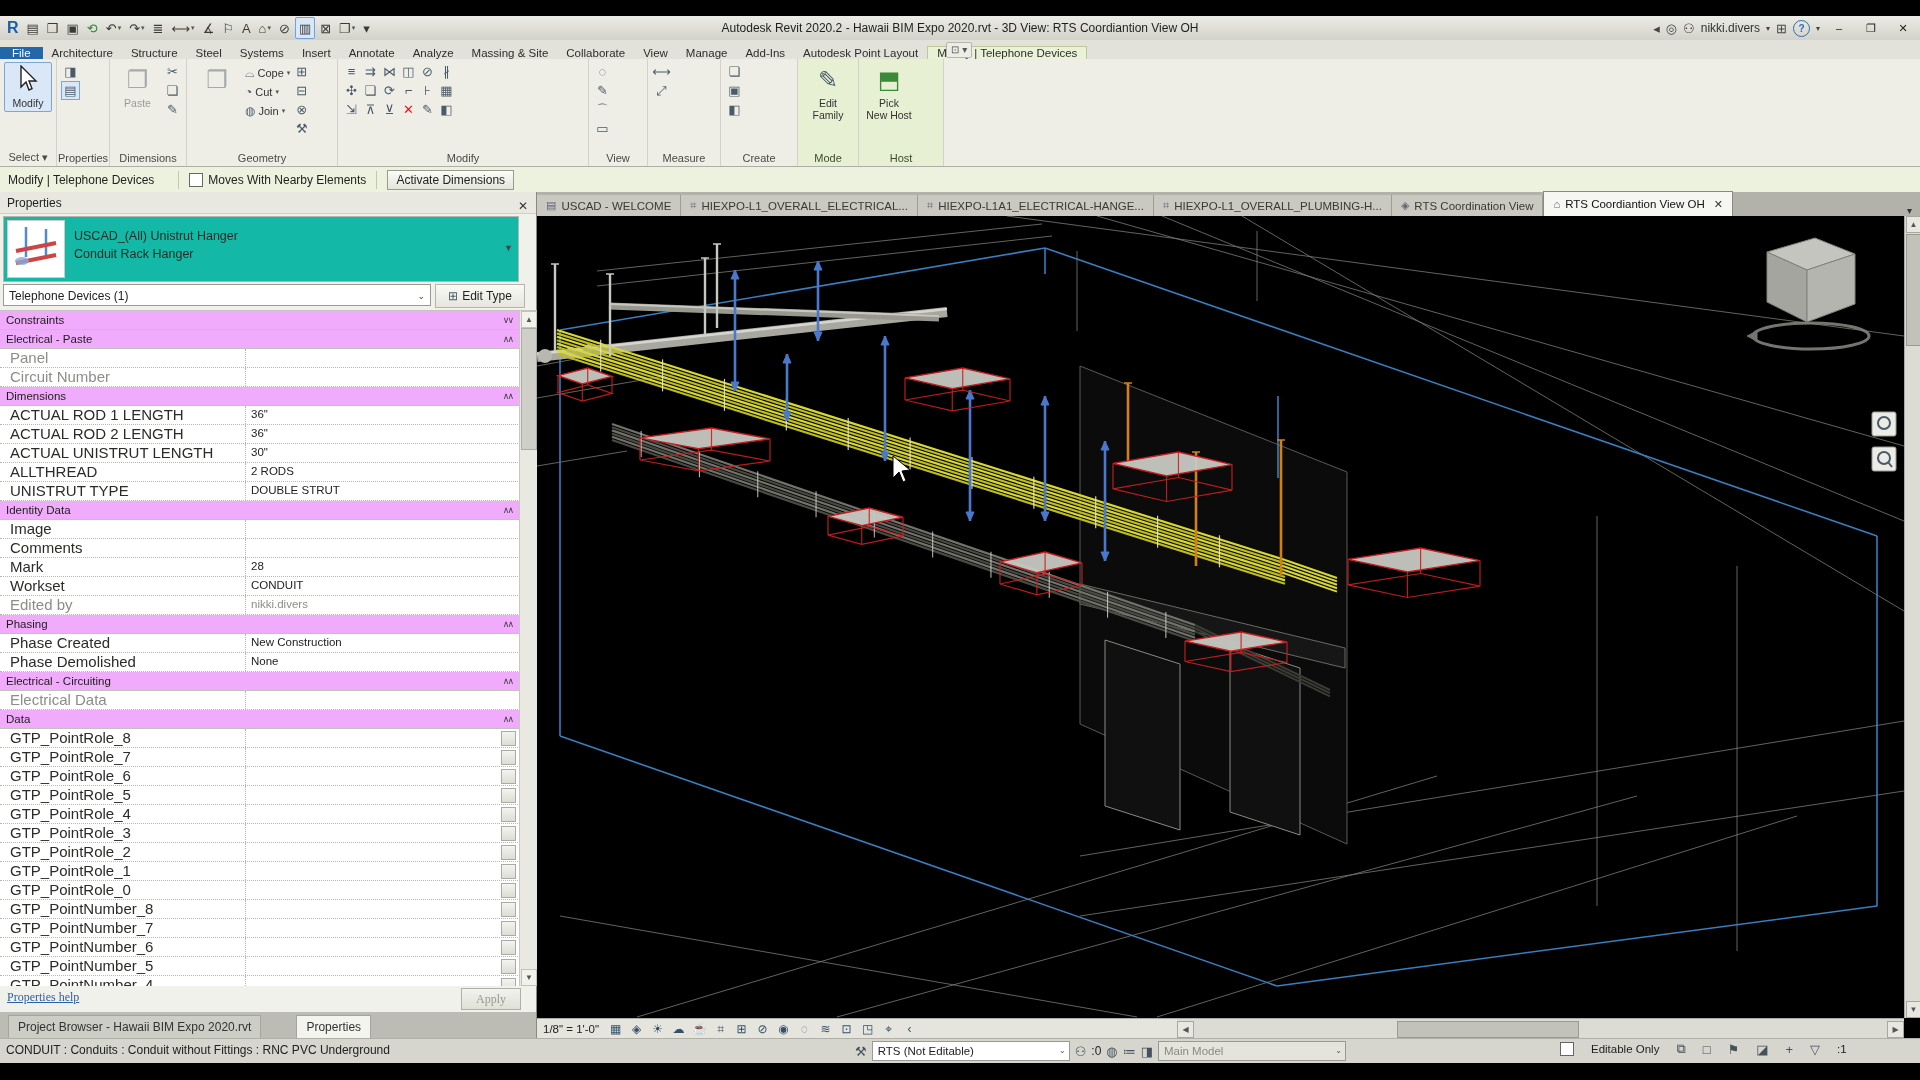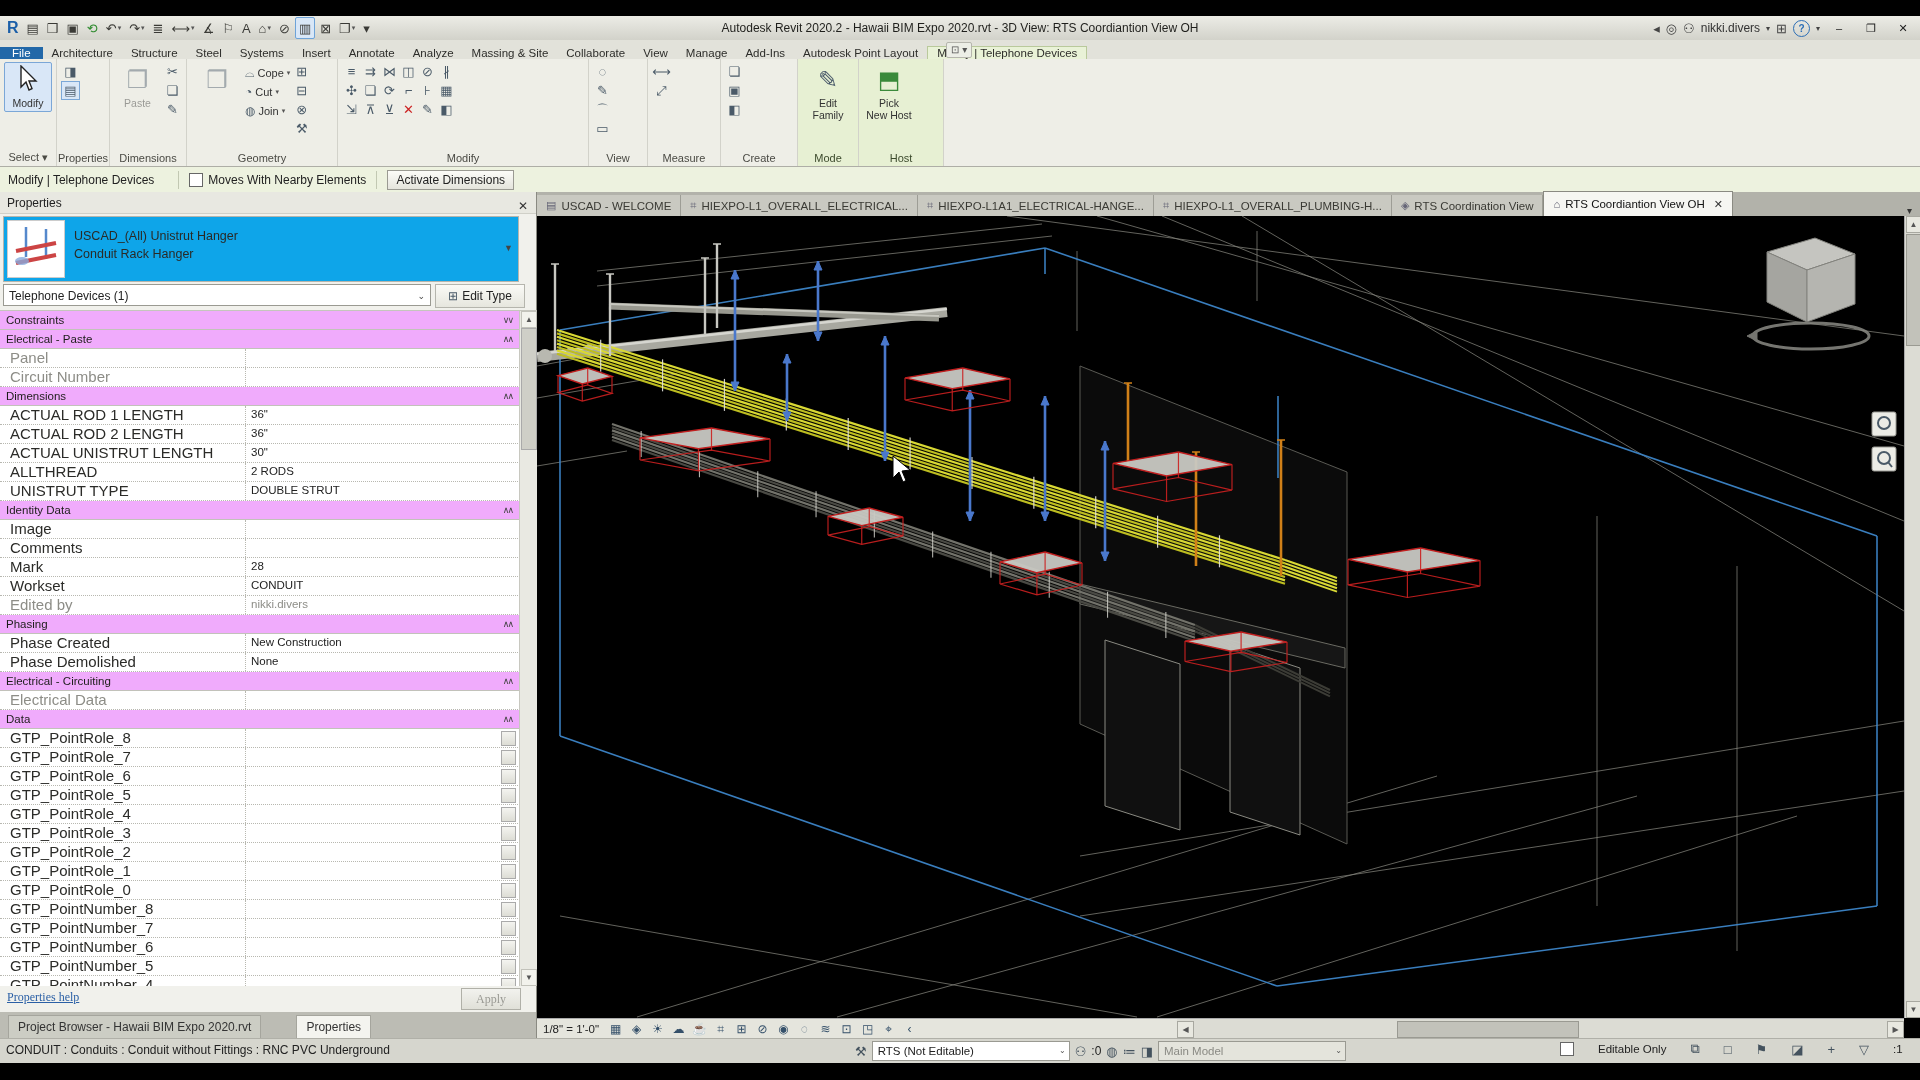--- a/index.html
+++ b/index.html
@@ -58,21 +58,21 @@
   #ob-label{padding:0 14px 0 8px;}
   .ob-sep{width:1px;height:18px;background:#c2c8b2;margin:0 10px;}
   #ob-check{display:flex;align-items:center;gap:5px;}
   #ob-check .cb{width:12px;height:12px;border:1px solid #666;background:#fff;}
   #ob-activate{border:1px solid #9a9a92;background:linear-gradient(#fcfcf8,#e4e4dc);padding:2px 8px;font-size:12px;border-radius:0;color:#222;}
   
   #palette{position:absolute;left:0;top:192px;width:537px;height:820px;background:#f1f1ec;border-right:1px solid #8a8a82;box-sizing:border-box;}
   #pal-header{position:absolute;left:0;top:0;width:100%;height:22px;background:#e8e8e1;font-size:12px;color:#222;
     line-height:22px;padding-left:7px;box-sizing:border-box;border-bottom:1px solid #d0d0c8;}
   #pal-close{position:absolute;right:8px;top:3px;font-size:12px;color:#333;}
-  #typesel{position:absolute;left:3px;top:24px;width:514px;height:64px;background:#0ea5e9;border:1px solid #b5b5ad;}
+  #typesel{position:absolute;left:3px;top:24px;width:514px;height:64px;background:#14b8a6;border:1px solid #b5b5ad;}
   #ts-thumb{position:absolute;left:3px;top:3px;width:56px;height:56px;border:1px solid #ccc;background:#fff;}
   #ts-text{position:absolute;left:70px;top:10px;font-size:12.5px;color:#2a2a26;line-height:18px;}
   #ts-arrow{position:absolute;right:5px;top:26px;font-size:9px;color:#444;}
   #filterrow{position:absolute;left:3px;top:92px;width:530px;height:24px;display:flex;gap:4px;}
   #filter-dd{width:428px;height:22px;border:1px solid #9a9a92;background:#fff;font-size:12px;color:#222;
     line-height:22px;padding-left:5px;box-sizing:border-box;position:relative;}
   #filter-dd .dd{position:absolute;right:5px;top:0;font-size:9px;color:#444;}
   #edit-type{width:88px;height:22px;border:1px solid #b5b5ad;background:linear-gradient(#fafaf6,#e6e6de);
     font-size:12px;color:#222;display:flex;align-items:center;justify-content:center;gap:4px;}
   #grid-wrap{position:absolute;left:0;top:118px;width:537px;height:675px;overflow:hidden;background:#fff;border-top:1px solid #c5c5bd;}
@@ -127,21 +127,21 @@
   
   #statusbar{position:absolute;left:0;top:1038px;width:100%;height:24px;background:#d6d6ce;border-top:1px solid #b0b0a8;
     font-size:12px;color:#222;}
   #status-msg{position:absolute;left:6px;top:4px;white-space:nowrap;}
   #sb-center{position:absolute;left:855px;top:2px;display:flex;align-items:center;gap:5px;}
   .sb-dd{height:18px;border:1px solid #9a9a92;background:#fff;font-size:11.5px;line-height:18px;
     padding:0 16px 0 5px;position:relative;white-space:nowrap;}
   .sb-dd .dd{position:absolute;right:3px;top:0;font-size:8px;color:#555;}
   .sb-dd.disabled{background:#e4e4dc;color:#8a8a84;}
   .sb-icon{font-size:13px;color:#44525e;}
-  #sb-right{position:absolute;left:1560px;top:2px;display:flex;align-items:center;gap:24px;}
+  #sb-right{position:absolute;left:1560px;top:2px;display:flex;align-items:center;gap:17px;}
   #sb-right .cb{width:12px;height:12px;border:1px solid #666;background:#fff;}
   #sb-right .lbl{font-size:11.5px;color:#222;}
 </style>
 </head>
 <body>
 
 <div id="app">
 
   <div id="titlebar">
     <div id="qat">

